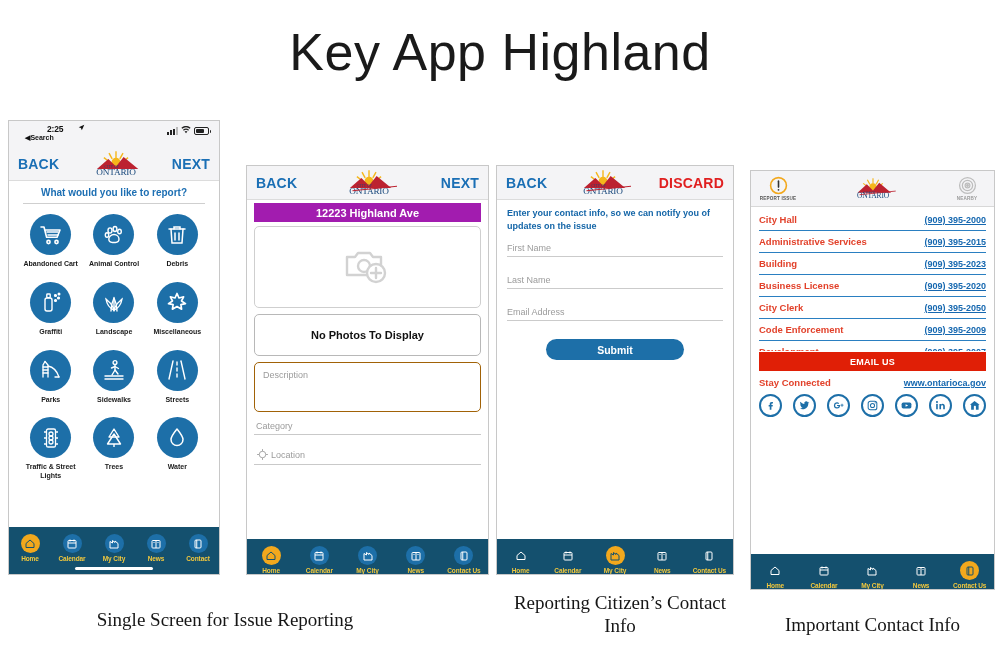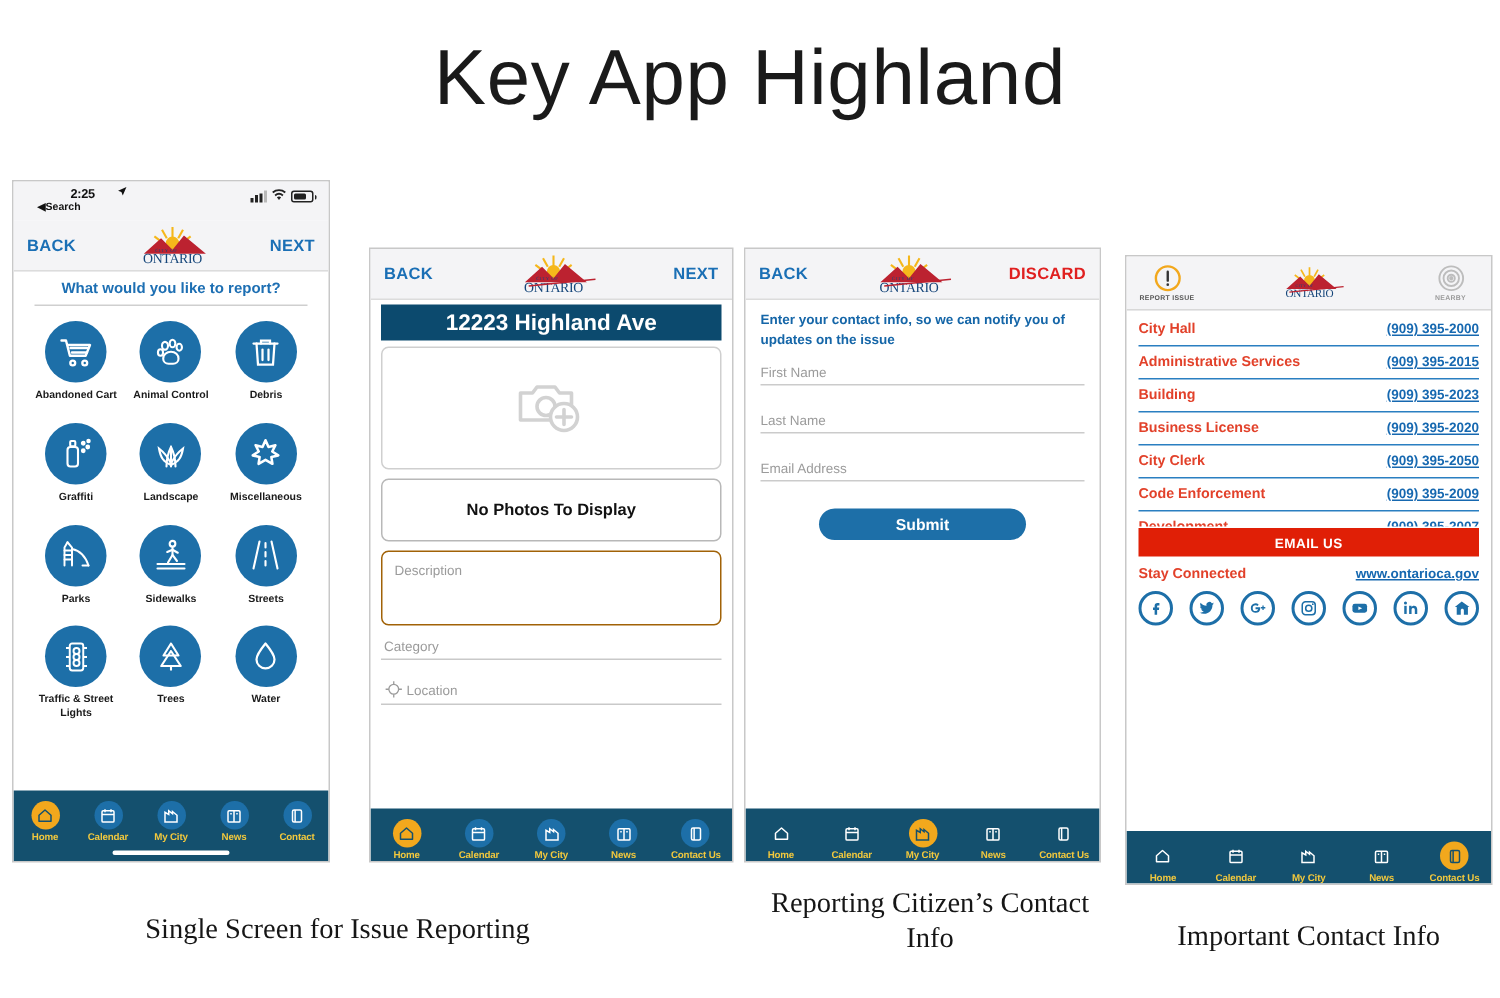--- a/index.html
+++ b/index.html
@@ -64,21 +64,21 @@
   .batt { width: 15px; height: 8px; border: 1px solid #222; border-radius: 2px; position: relative; }
   .batt::after { content:''; position:absolute; right:-3px; top:2px; width:1.5px; height:3px; background:#222; border-radius:0 1px 1px 0;}
   .batt i { position:absolute; left:1px; top:1px; bottom:1px; width:8px; background:#222; border-radius:1px; display:block;}
 
   
   .app-header {
     height: 34px; background: #f4f4f6; position: relative;
     display: flex; align-items: center; justify-content: space-between;
     padding: 0 9px; border-bottom: 1px solid #dcdcdc;
   }
-  .hdr-btn { font-size: 11px; font-weight: 800; color: #1a6fb5; letter-spacing: .2px; }
+  .hdr-btn { font-size: 14px; font-weight: 800; color: #1a6fb5; letter-spacing: .2px; }
   .hdr-btn.discard { color: #e02020; }
 
   
   .logo { position: relative; width: 78px; height: 28px; }
   .logo.sm { width: 62px; height: 25px; }
   .logo svg { width: 100%; height: 100%; display: block; }
 
   
   .s1-prompt {
     text-align: center; color: #1d6fb3; font-weight: 800; font-size: 10px;
@@ -116,22 +116,22 @@
   .tab.active .tico { background: #f2a81d; }
   .tab .tico svg { width: 12px; height: 12px; }
   .tab .tlbl { font-size: 6.5px; font-weight: 800; color: #f2c83d; letter-spacing: -.1px; }
   .home-indicator {
     position: absolute; bottom: 4px; left: 50%; transform: translateX(-50%);
     width: 78px; height: 3px; background: #ffffff; border-radius: 2px;
   }
 
   
   .addr-bar {
-    background: #0c4a6e; color: #fff; text-align: center;
-    font-size: 15px; font-weight: 800; padding: 3.5px 0; margin: 3px 7px 0;
+    background: #a21caf; color: #fff; text-align: center;
+    font-size: 11px; font-weight: 800; padding: 3.5px 0; margin: 3px 7px 0;
   }
   .s2-body { padding: 4px 7px 0; }
   .photo-box {
     border: 1px solid #cfcfcf; border-radius: 5px; height: 82px;
     display: flex; align-items: center; justify-content: center; margin-bottom: 6px;
   }
   .photo-box svg { width: 48px; height: 40px; }
   .nophoto-box {
     border: 1px solid #b8b8b8; border-radius: 5px; height: 42px;
     display: flex; align-items: center; justify-content: center;

